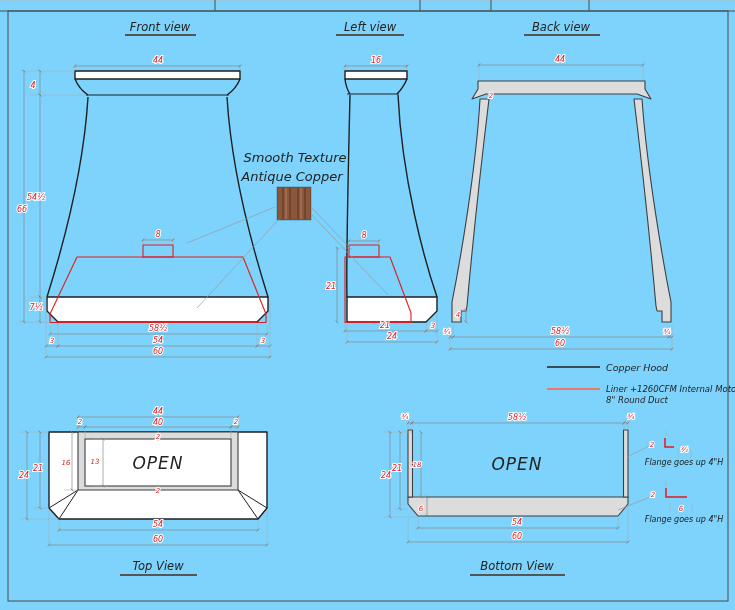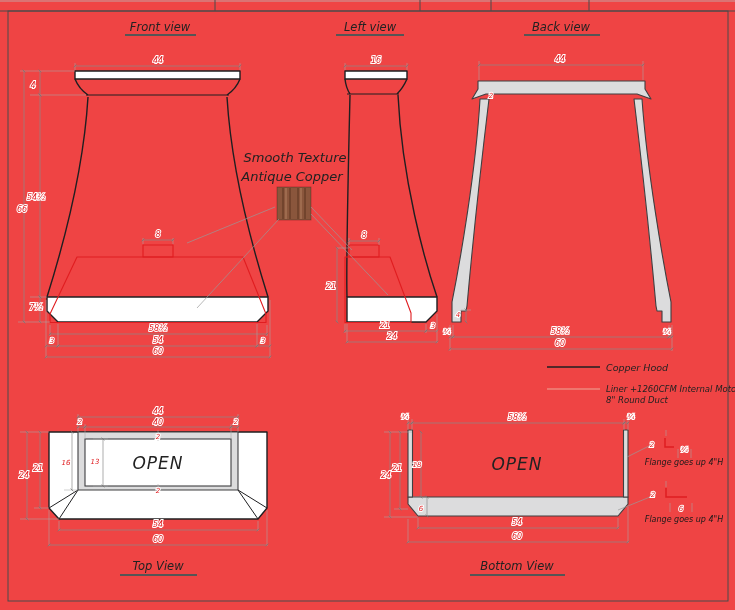--- a/index.html
+++ b/index.html
@@ -1,16 +1,16 @@
 <!DOCTYPE html>
 <html><head>
 <meta charset="utf-8">
 <style>
   html,body{margin:0;padding:0;background:#fff;}
-  .sheet{position:relative;width:735px;height:610px;background:#ef4444;overflow:hidden;
+  .sheet{position:relative;width:735px;height:610px;background:#7dd3fc;overflow:hidden;
          font-family:"DejaVu Sans",sans-serif;}
   svg{position:absolute;left:0;top:0;}
   .t   {font:italic 11.5px "DejaVu Sans",sans-serif;fill:#222;text-anchor:middle;}
   .d   {font:italic 8px "DejaVu Sans",sans-serif;fill:#e01d20;text-anchor:middle;
         paint-order:stroke;stroke:#fff;stroke-width:2px;}
   .d7  {font-size:7px;}
   .open{font:italic 17px "DejaVu Sans",sans-serif;fill:#222;text-anchor:middle;letter-spacing:1px;}
   .lg  {font:italic 9.5px "DejaVu Sans",sans-serif;fill:#222;}
   .lgs {font:italic 8.5px "DejaVu Sans",sans-serif;fill:#222;}
   .note{font:italic 13px "DejaVu Sans",sans-serif;fill:#222;text-anchor:middle;}

